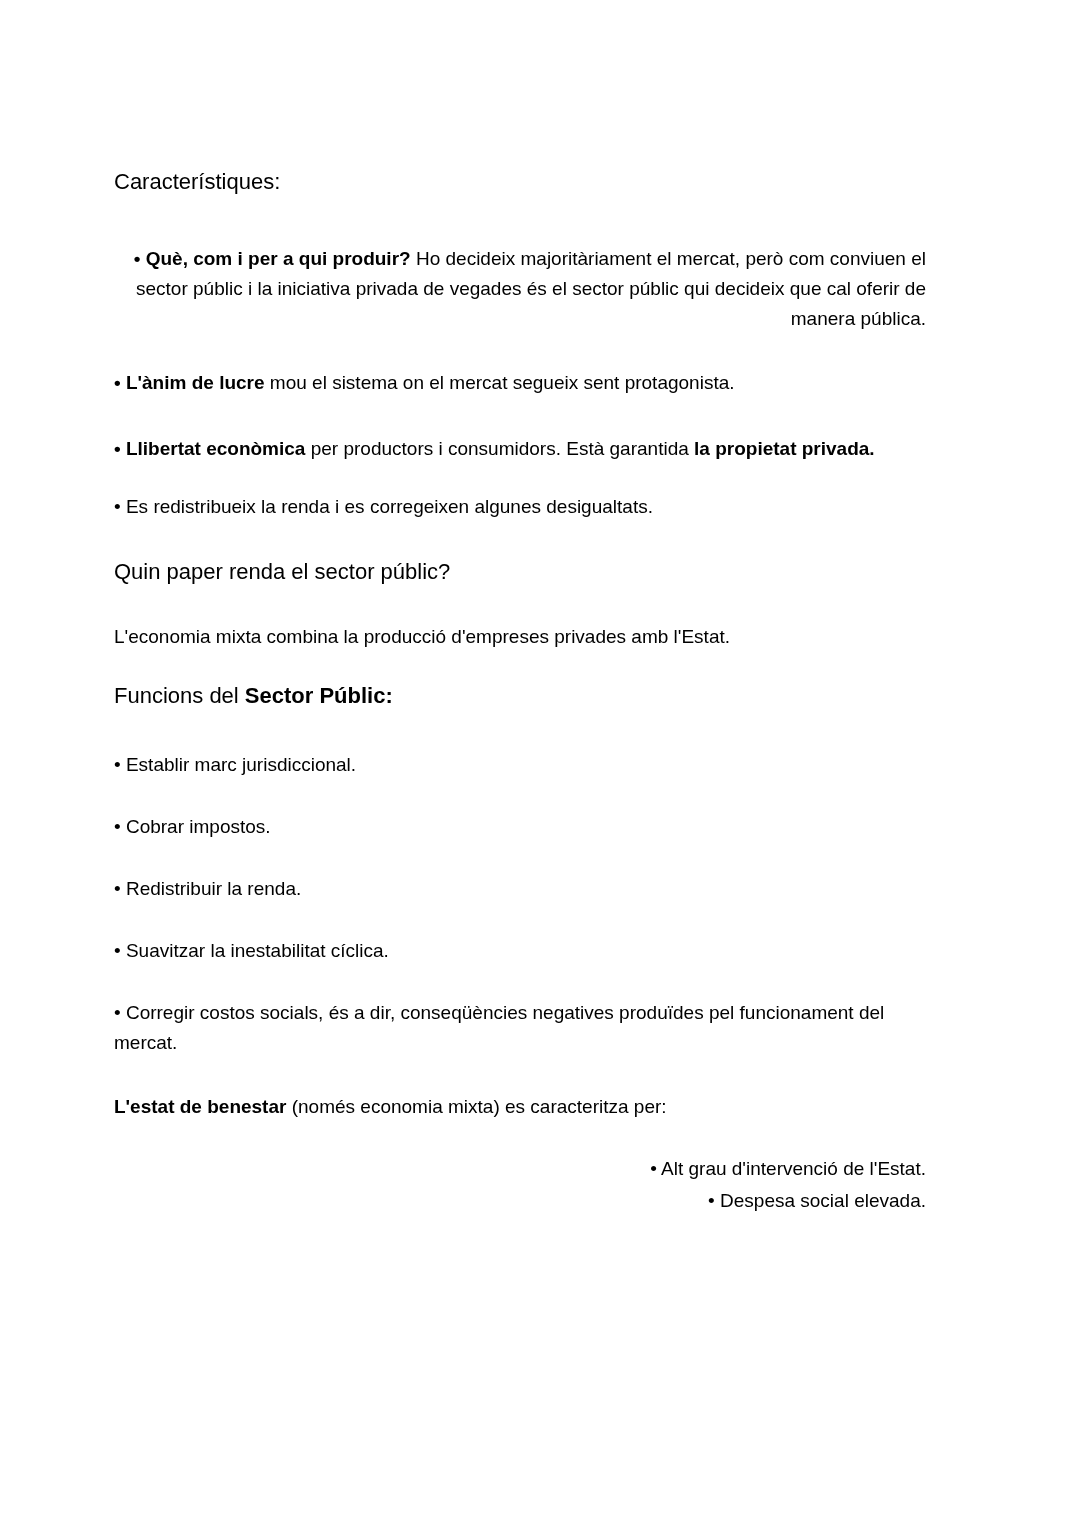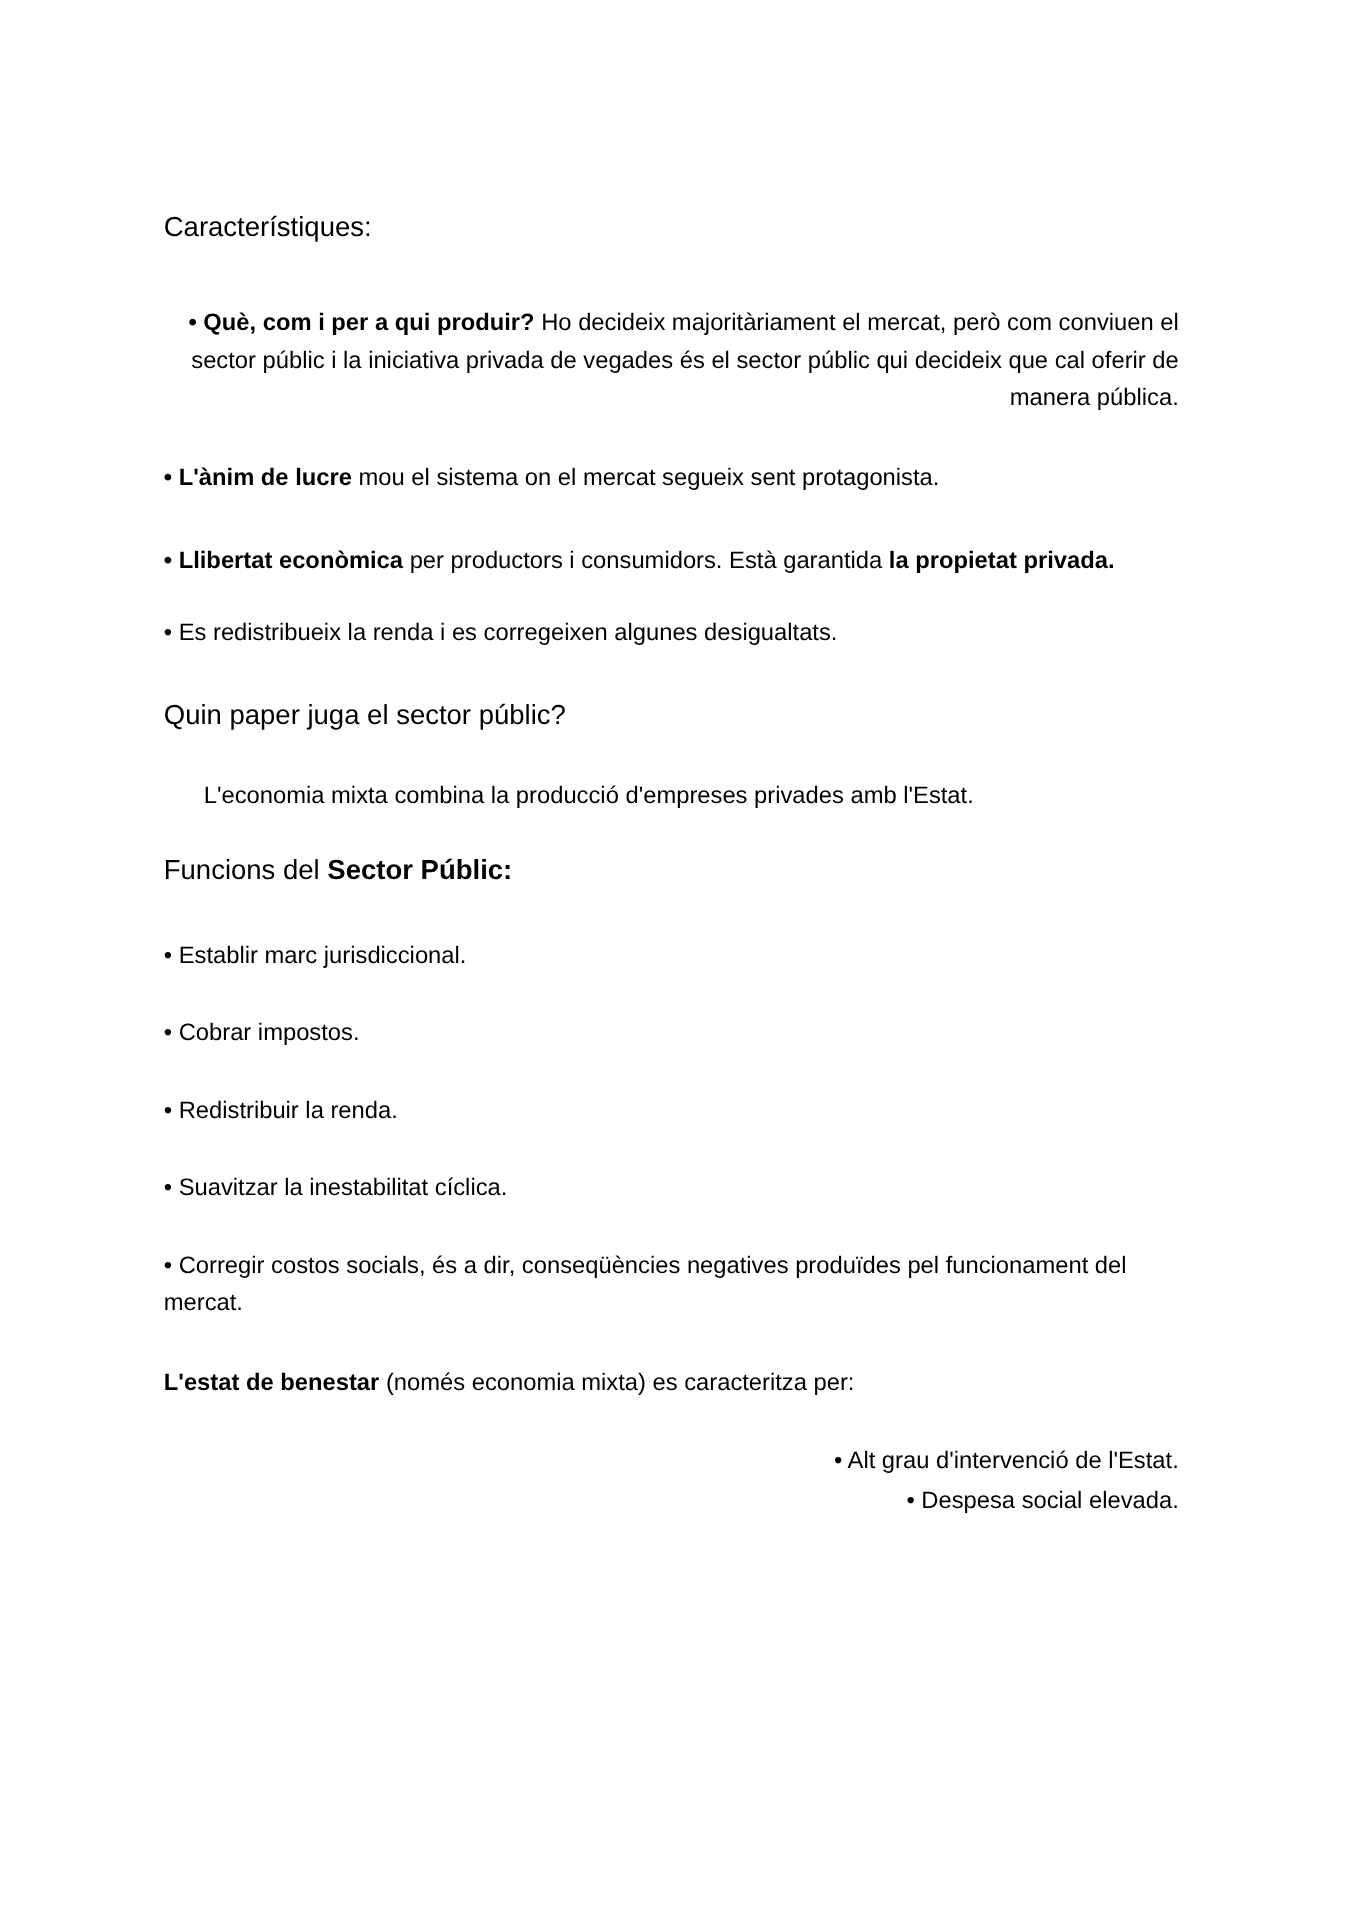--- a/index.html
+++ b/index.html
@@ -12,41 +12,41 @@
     width: 1080px;
     height: 1525px;
     background: #ffffff;
     font-family: "Liberation Sans", "DejaVu Sans", sans-serif;
     color: #000000;
     overflow: hidden;
   }
   .content {
     position: absolute;
     top: 168px;
-    left: 131px;
+    left: 114px;
     width: 812px;
   }
   .content p {
     font-size: 19px;
     line-height: 30px;
     margin: 0 0 35px 0;
   }
   .content h1, .content h2, .content h3 {
     font-size: 22px;
     font-weight: 400;
     line-height: 28px;
     margin: 0 0 48px 0;
   }
   h2.heading-mid { margin: 28px 0 36px 0; }
   h3.heading-mid { margin: 28px 0 40px 0; }
   p.para-1 { margin-bottom: 34px; text-align: right; }
   p.para-2 { margin-bottom: 36px; }
   p.para-3 { margin-bottom: 28px; }
   p.para-4 { margin-bottom: 36px; }
-  p.para-economia { margin-bottom: 30px; margin-left: 32px; }
+  p.para-economia { margin-bottom: 30px; }
   p.func-bullet { margin-bottom: 32px; }
   p.para-estat { margin: 34px 0 31px 0; }
   p.tight {
     margin: 0;
     line-height: 32px;
     padding-left: 7px;
     text-align: right;
   }
   .b { font-weight: 700; }
 </style>
@@ -59,21 +59,21 @@
     <h1><span>Característiques:</span></h1>
 
     <p class="para-1"><span class="b">• Què, com i per a qui produir?</span><span> Ho decideix majoritàriament el mercat, però com conviuen el sector públic i la iniciativa privada de vegades és el sector públic qui decideix que cal oferir de manera pública.</span></p>
 
     <p class="para-2"><span class="b">• L'ànim de lucre</span><span> mou el sistema on el mercat segueix sent protagonista.</span></p>
 
     <p class="para-3"><span class="b">• Llibertat econòmica</span><span> per productors i consumidors. Està garantida </span><span class="b">la propietat privada.</span></p>
 
     <p class="para-4"><span>• Es redistribueix la renda i es corregeixen algunes desigualtats.</span></p>
 
-    <h2 class="heading-mid"><span>Quin paper juga el sector públic?</span></h2>
+    <h2 class="heading-mid"><span>Quin paper renda el sector públic?</span></h2>
 
     <p class="para-economia"><span>L'economia mixta combina la producció d'empreses privades amb l'Estat.</span></p>
 
     <h3 class="heading-mid"><span>Funcions del </span><span class="b">Sector Públic:</span></h3>
 
     <p class="func-bullet"><span>• Establir marc jurisdiccional.</span></p>
 
 
     <p class="func-bullet"><span>• Cobrar impostos.</span></p>
 

